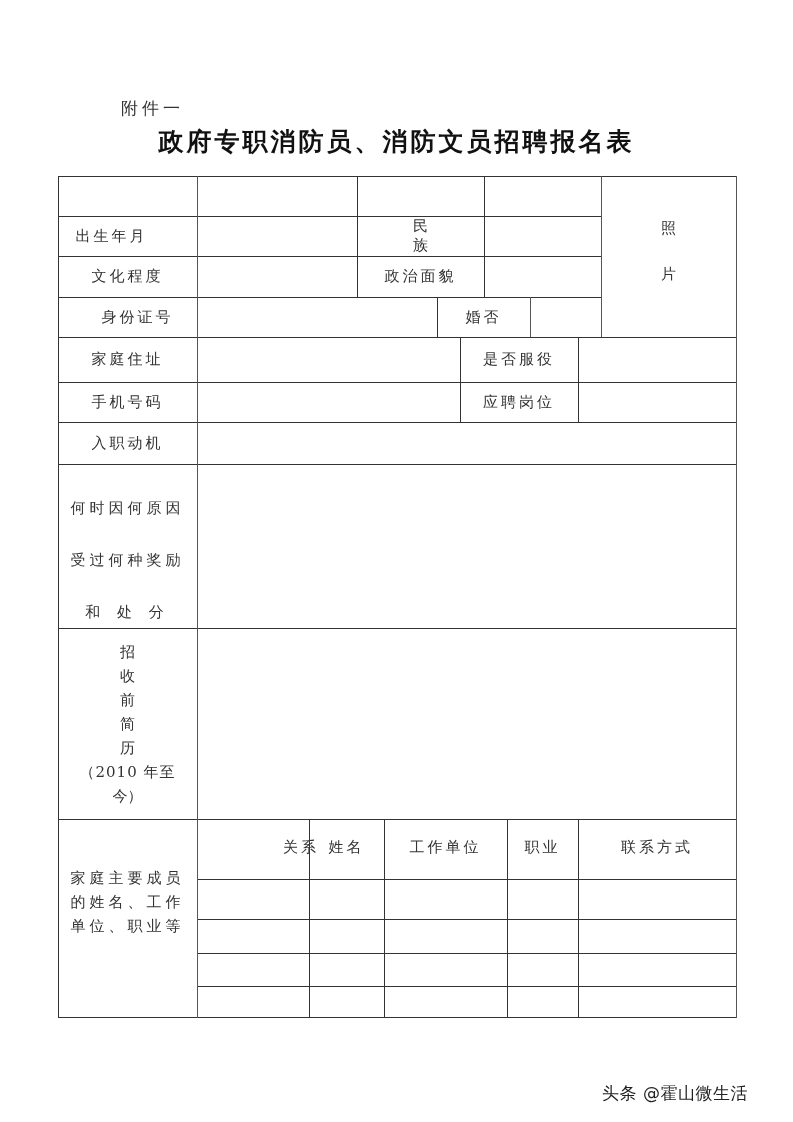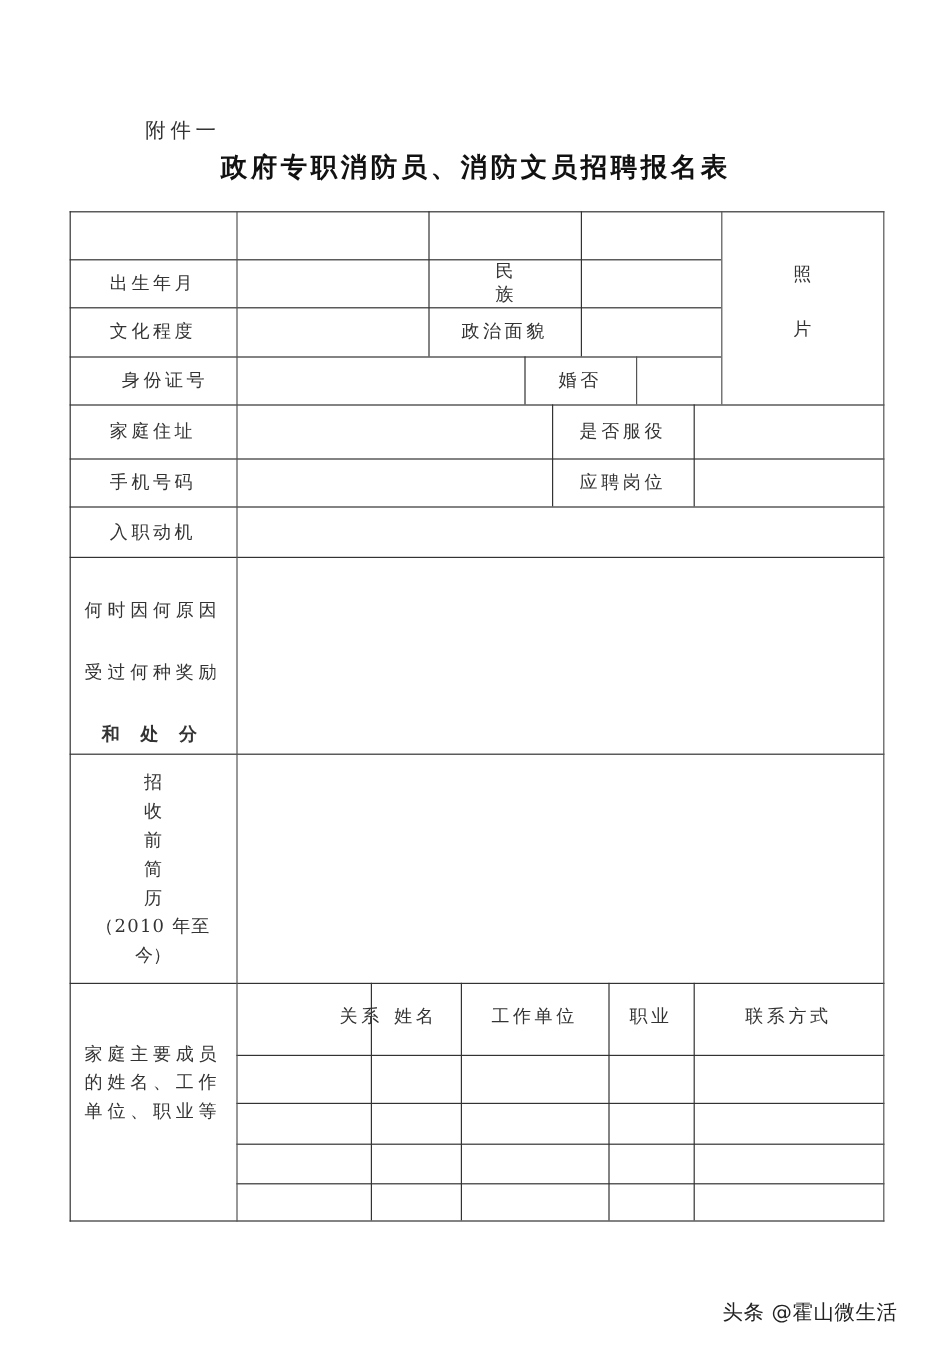--- a/index.html
+++ b/index.html
@@ -2,21 +2,21 @@
 <html><head>
 <meta charset="utf-8">
 <style>
   html, body { margin: 0; padding: 0; }
   body {
     width: 793px; height: 1122px; background: #ffffff; position: relative; overflow: hidden;
     font-family: "DejaVu Serif", "Liberation Serif", serif; color: #333;
   }
   .abs { position: absolute; }
   .attach { left: 121px; top: 97px; font-size: 17px; letter-spacing: 4px; color: #333; }
-  .title { left: 0; width: 793px; top: 125px; text-align: center; font-size: 22px; font-weight: bold; letter-spacing: 3px; color: #111;
+  .title { left: 0; width: 793px; top: 125px; text-align: center; font-size: 25px; font-weight: bold; letter-spacing: 3px; color: #111;
            padding-left: 0; }
   .title span { position: relative; left: 0; }
   .cell {
     position: absolute; box-sizing: border-box;
     display: flex; align-items: center; justify-content: center; text-align: center;
     font-size: 15px; color: #333; letter-spacing: 3px;
   }
   .hline { position: absolute; height: 0; border-top: 1.5px solid #333; }
   .vline { position: absolute; width: 0; border-left: 1.5px solid #333; }
   .vline.gray { border-left-color: #555; }
@@ -65,21 +65,21 @@
   <div class="vline" style="left:578px;top:819px;height:198px;"></div>
 
   <div class="cell" style="left:197px;top:176px;width:160px;height:40px;"></div>
   <div class="cell" style="left:484px;top:176px;width:117px;height:40px;"></div>
 
   <div class="cell vert" style="left:601px;top:176px;width:135px;height:161px;padding-bottom:12px;">
     <span style="margin-bottom:22px;">照</span>
     <span>片</span>
   </div>
 
-  <div class="cell" style="left:58px;top:216px;width:139px;height:40px;">出生年月</div>
+  <div class="cell" style="left:42px;top:216px;width:139px;height:40px;">出生年月</div>
   <div class="cell" style="left:197px;top:216px;width:160px;height:40px;"></div>
   <div class="cell wide" style="left:357px;top:216px;width:127px;height:40px;">民 族</div>
   <div class="cell" style="left:484px;top:216px;width:117px;height:40px;"></div>
 
   <div class="cell" style="left:58px;top:256px;width:139px;height:41px;">文化程度</div>
   <div class="cell" style="left:197px;top:256px;width:160px;height:41px;"></div>
   <div class="cell" style="left:357px;top:256px;width:127px;height:41px;">政治面貌</div>
   <div class="cell" style="left:484px;top:256px;width:117px;height:41px;"></div>
 
   <div class="cell" style="left:58px;top:297px;width:139px;height:40px;padding-left:20px;">身份证号</div>
@@ -96,21 +96,21 @@
   <div class="cell" style="left:197px;top:382px;width:263px;height:40px;"></div>
   <div class="cell" style="left:460px;top:382px;width:118px;height:40px;">应聘岗位</div>
   <div class="cell" style="left:578px;top:382px;width:158px;height:40px;"></div>
 
   <div class="cell" style="left:58px;top:422px;width:139px;height:42px;">入职动机</div>
   <div class="cell" style="left:197px;top:422px;width:539px;height:42px;"></div>
 
   <div class="cell multi" style="left:58px;top:484px;width:139px;height:164px;padding-bottom:12px;gap:28px;">
     <span>何时因何原因</span>
     <span>受过何种奖励</span>
-    <span style="letter-spacing:6px;font-weight:bold;">和 处 分</span>
+    <span style="letter-spacing:6px;">和 处 分</span>
   </div>
   <div class="cell" style="left:197px;top:464px;width:539px;height:164px;"></div>
 
   <div class="cell vert" style="left:58px;top:628px;width:139px;height:191px;">
     <span>招</span>
     <span>收</span>
     <span>前</span>
     <span>简</span>
     <span>历</span>
     <span style="letter-spacing:1px;">（2010 年至</span>

